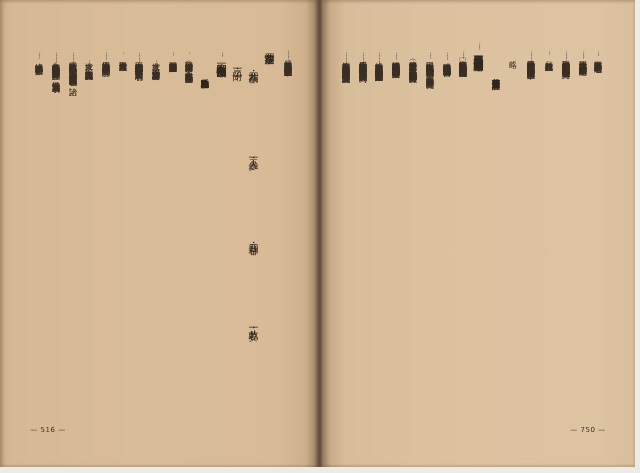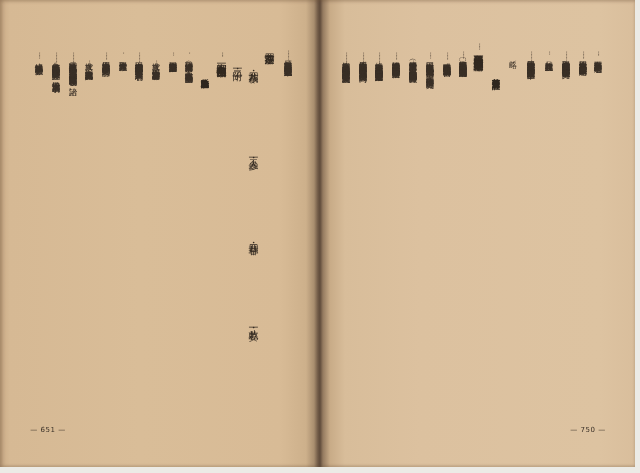--- a/index.html
+++ b/index.html
@@ -65,21 +65,21 @@
     <div class="vt" style="left:168px;top:56px">東洞翁本方定義曰<span class="p">。</span>治四逆加人參湯證而悸者<span class="p">。</span></div>
     <div class="vt" style="left:151px;top:56px">求真按　宜作治四逆加人參湯證<span class="p">。</span>而有茯苓證者<span class="p">。</span></div>
     <div class="vt" style="left:134px;top:56px">方機本方主治曰<span class="p">。</span>手足厥冷而煩躁者<span class="p">。</span>肉瞤筋惕<span class="p">。</span>手足厥冷者<span class="p">。</span>心下悸<span class="p">。</span>而惡寒<span class="p">。</span>腹拘急<span class="p">。</span>下利者<span class="p">。</span></div>
     <div class="vt" style="left:118px;top:56px">類聚方廣義本方條曰<span class="p">。</span></div>
     <div class="vt" style="left:101px;top:56px">治四逆加人參湯證<span class="p">。</span>而心下悸<span class="p">。</span>小便不利<span class="p">。</span>身瞤動<span class="p">。</span>煩躁者<span class="p">。</span></div>
     <div class="vt" style="left:84px;top:56px">求真按　此說較東洞翁之定義<span class="p">。</span>則更具體矣<span class="p">。</span></div>
     <div class="vt" style="left:68px;top:56px">霍亂重證<span class="p">。</span>吐瀉後<span class="p">。</span>厥冷筋惕<span class="p">。</span>煩躁<span class="p">。</span>無熱<span class="p">。</span>不渴<span class="p">。</span>心下痞鞕<span class="p">。</span>小便不利<span class="p">。</span>脈微細者<span class="p">。</span>宜用此方<span class="p">。</span>服後小便利者得救<span class="p">。</span>○治諸</div>
     <div class="vt" style="left:51px;top:56px">久病<span class="p">。</span>精氣衰憊<span class="p">。</span>乾嘔不食<span class="p">。</span>腹痛溏泄而惡寒<span class="p">。</span>面部四肢微腫者<span class="p">。</span>產後失調<span class="p">。</span>多有此證<span class="p">。</span>○治慢驚風<span class="p">。</span>搐搦上竄<span class="p">。</span>下利不</div>
     <div class="vt" style="left:34px;top:56px">止<span class="p">。</span>煩躁怵惕<span class="p">。</span>小便不利<span class="p">。</span>脈微數者<span class="p">。</span></div>
 
-    <div class="pgnum" style="left:48px;top:426px">— 651 —</div>
+    <div class="pgnum" style="left:48px;top:426px">— 516 —</div>
   </div>
 
   <div class="page right">
     <div class="vt" style="left:273px;top:55px">下利惡寒脈微<span class="p">。</span>手足厥冷<span class="p">。</span>或心下痞鞕者<span class="p">。</span></div>
     <div class="vt" style="left:258px;top:55px">方輿輗本方條曰<span class="p">。</span>血脫<span class="p">。</span>及於手足逆冷者<span class="p">。</span>（中略）宜亟與四逆加人參湯<span class="p">。</span>若遲延即不救<span class="p">。</span></div>
     <div class="vt" style="left:241px;top:55px">類聚方廣義本方條曰<span class="p">。</span>此方主因下利脫陰<span class="p">。</span>茯苓四逆湯<span class="p">。</span>主汗下脫陰<span class="p">。</span>然醫者不必拘泥<span class="p">。</span>惟能操縱自在<span class="p">。</span>則方莫不</div>
     <div class="vt" style="left:224px;top:55px">如是<span class="p">。</span>按此條疑有脫誤<span class="p">。</span></div>
     <div class="vt" style="left:206px;top:55px">勿誤藥室方函口訣本方條曰<span class="p">。</span>此方以亡血<span class="p">。</span>亡津液<span class="p">。</span>為目的<span class="p">。</span>後世一名參附<span class="p">。</span>然仲景陰虛主附子<span class="p">。</span>陽虛主人參<span class="p">。</span>（下</div>
     <div class="vt" style="left:188px;top:55px">略）</div>
 

